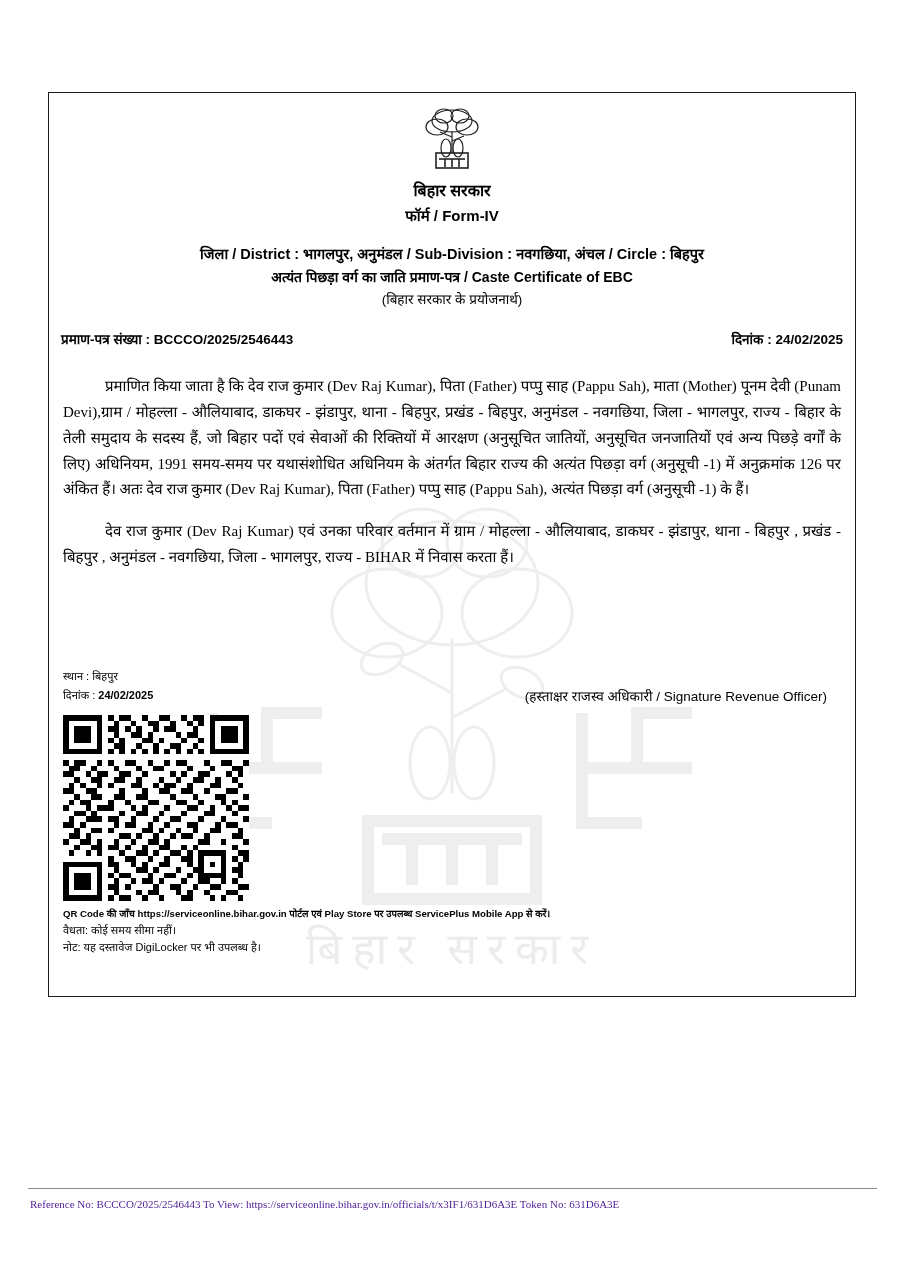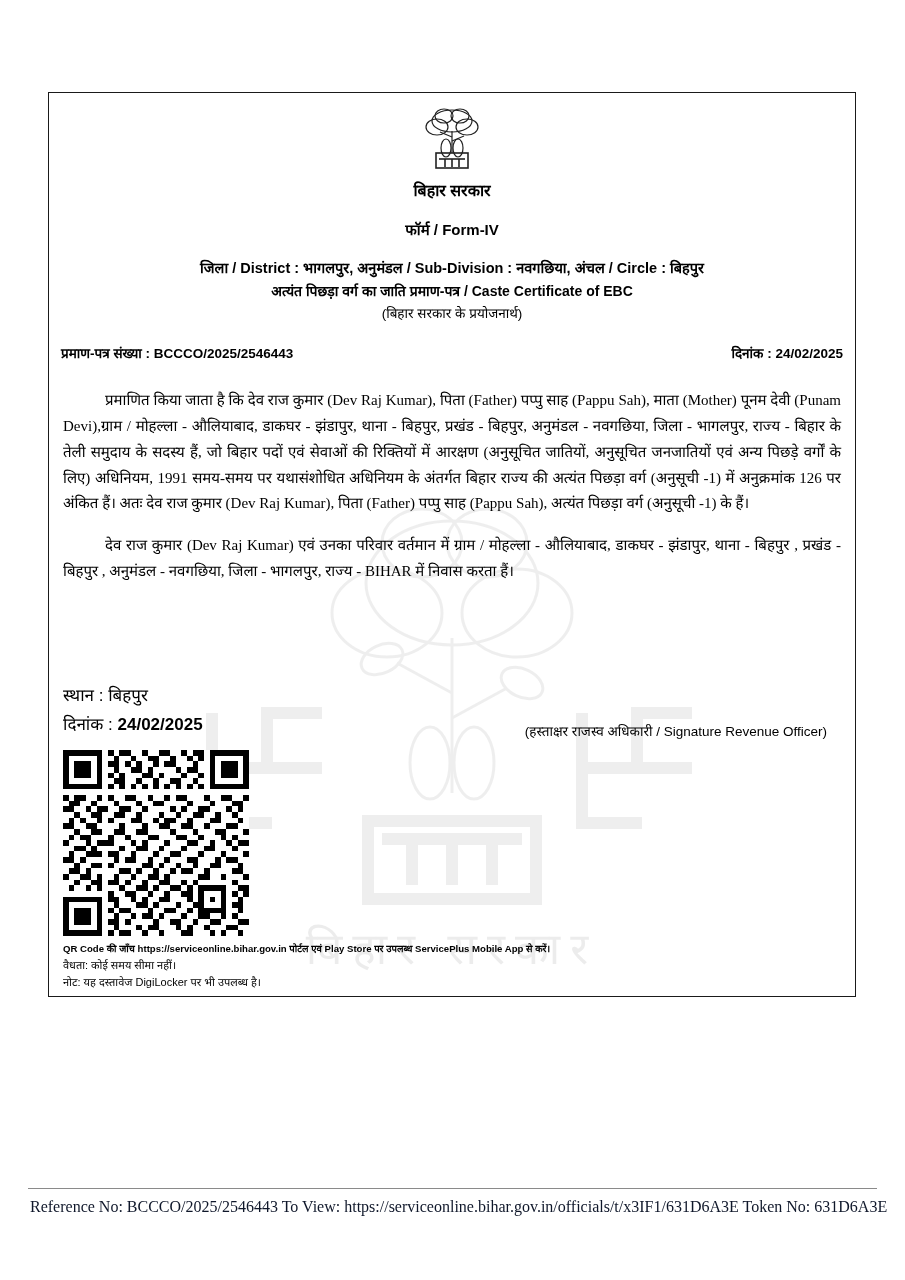--- a/index.html
+++ b/index.html
@@ -74,21 +74,21 @@
   }
   .emblem svg { display: inline-block; }
 
   
   .hdr {
     text-align: center;
     line-height: 1.45;
   }
   .hdr .l1 { font-size: 16px; font-weight: bold; margin-top: 2px; }
   .hdr .l2 { font-size: 17px; font-weight: bold; }
-  .hdr .l3 { font-size: 15px; font-weight: bold; margin-top: 17px;}
+  .hdr .l3 { font-size: 15px; font-weight: bold; margin-top: 3px;}
 
   .addr {
     text-align: center;
     font-size: 14.5px;
     margin-top: 16px;
     line-height: 1.6;
   }
   .addr .bold { font-weight: bold; text-align: center; }
   .addr .small-line { font-size: 14px; }
   .addr .purpose { font-size: 13.5px; }
@@ -119,21 +119,21 @@
   .para.p1 { text-indent: 42px; }
   .para.p2 { text-indent: 42px; margin-top: 16px; }
 
   
   .foot-block {
     margin-top: 96px;
     padding: 0 14px;
     position: relative;
   }
   .place {
-    font-size: 17px;
+    font-size: 11px;
     line-height: 1.75;
   }
   .place .v { font-weight: bold; }
   .sign {
     position: absolute;
     right: 28px;
     bottom: 0;
     font-size: 13.5px;
   }
 
@@ -163,23 +163,23 @@
     left: 28px;
     right: 28px;
     top: 1188px;
     height: 1px;
     background: #8a8a8a;
   }
   .ref-text {
     position: absolute;
     left: 30px;
     top: 1198px;
-    font-size: 16px;
+    font-size: 11px;
     font-family: "Liberation Serif", serif;
-    color: #0f172a;
+    color: #4c1d95;
     text-align: right;
   }
 </style>
 </head>
 <body>
 
 <div class="page">
 
   <div class="cert-frame">
 

